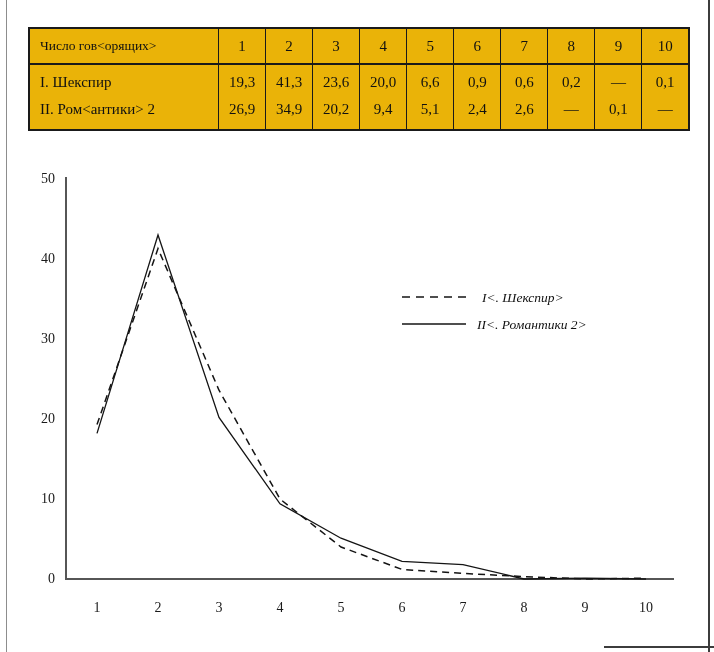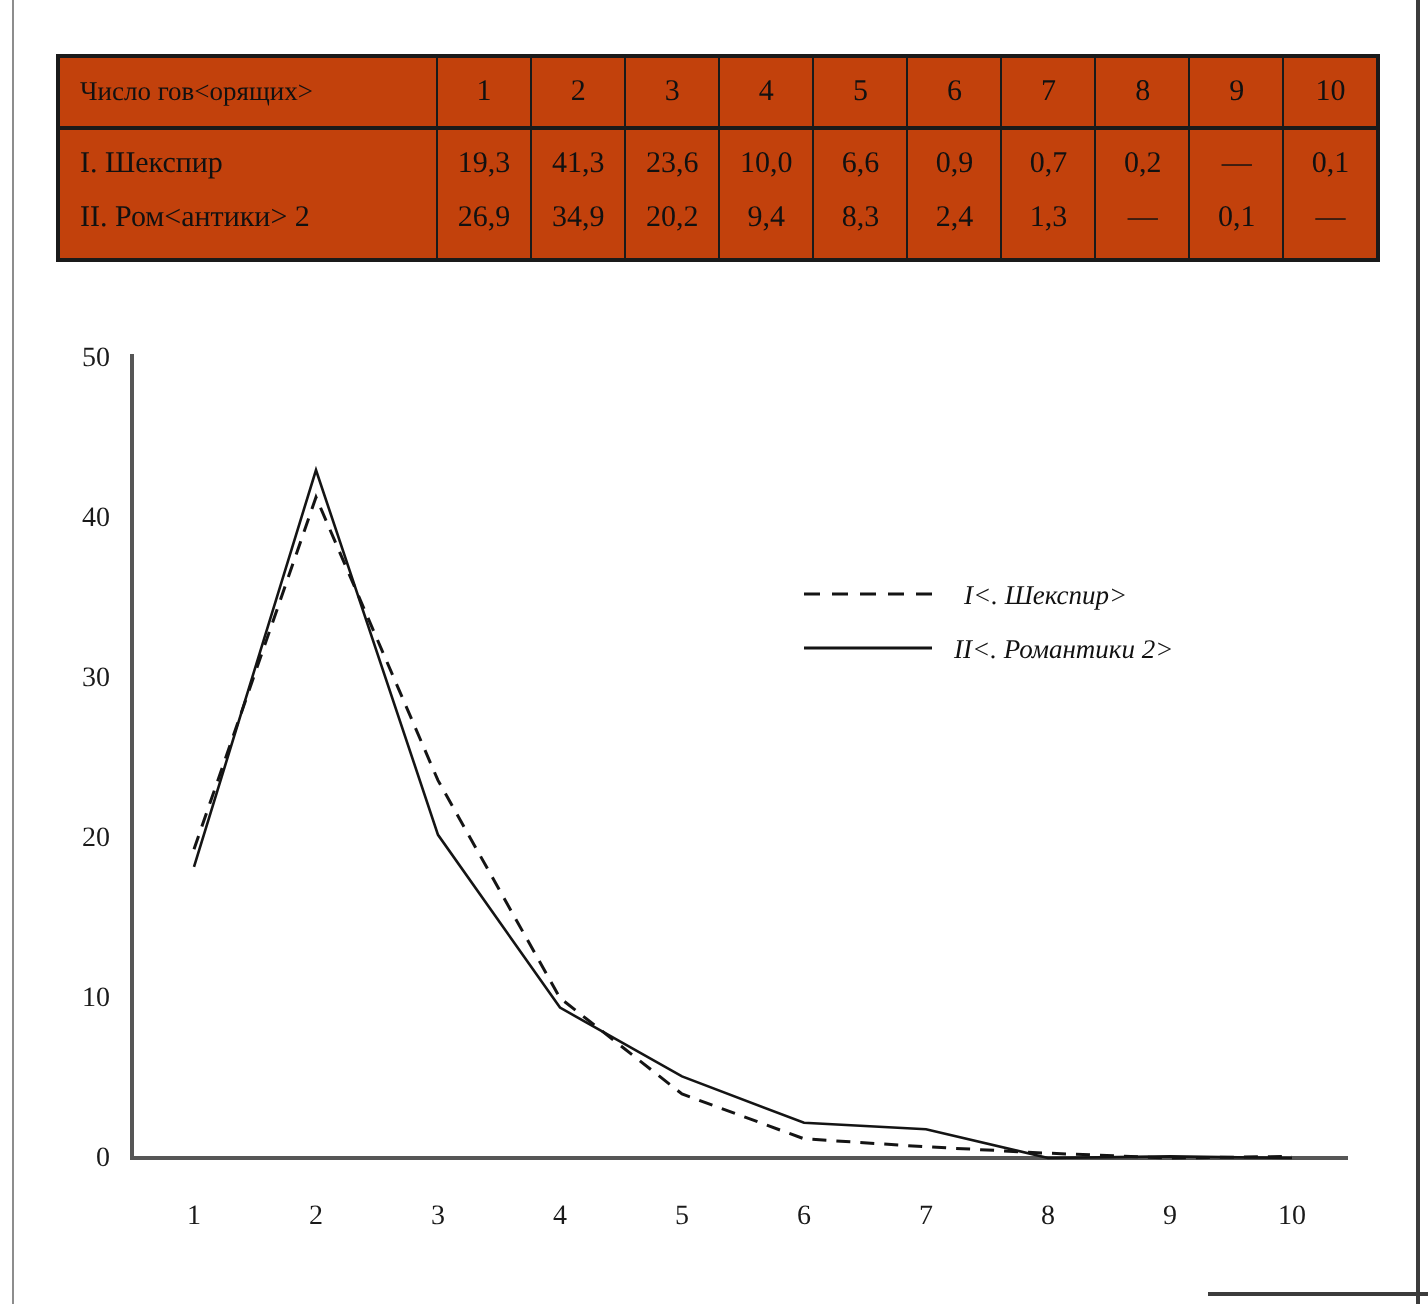--- a/index.html
+++ b/index.html
@@ -18,21 +18,21 @@
   .frame-bottom-right { position: absolute; left: 604px; top: 646px; width: 110px; height: 2px; background: #3c3c3c; }
 
   
   table.freq-table {
     position: absolute;
     left: 28px; top: 27px;
     width: 662px;
     border-collapse: collapse;
     table-layout: fixed;
     border: 2px solid #1a1a1a;
-    background: #c2410c;
+    background: #eab308;
   }
   .freq-table th, .freq-table td {
     border-left: 1px solid #1a1a1a;
     border-right: 1px solid #1a1a1a;
     padding: 0;
     text-align: center;
     vertical-align: middle;
     font-weight: normal;
     font-size: 15px;
     color: #111;
@@ -104,34 +104,34 @@
         </td>
         <td>
           <div class="cell-line">41,3</div>
           <div class="cell-line">34,9</div>
         </td>
         <td>
           <div class="cell-line">23,6</div>
           <div class="cell-line">20,2</div>
         </td>
         <td>
-          <div class="cell-line">10,0</div>
+          <div class="cell-line">20,0</div>
           <div class="cell-line">9,4</div>
         </td>
         <td>
           <div class="cell-line">6,6</div>
-          <div class="cell-line">8,3</div>
+          <div class="cell-line">5,1</div>
         </td>
         <td>
           <div class="cell-line">0,9</div>
           <div class="cell-line">2,4</div>
         </td>
         <td>
-          <div class="cell-line">0,7</div>
-          <div class="cell-line">1,3</div>
+          <div class="cell-line">0,6</div>
+          <div class="cell-line">2,6</div>
         </td>
         <td>
           <div class="cell-line">0,2</div>
           <div class="cell-line">—</div>
         </td>
         <td>
           <div class="cell-line">—</div>
           <div class="cell-line">0,1</div>
         </td>
         <td>

